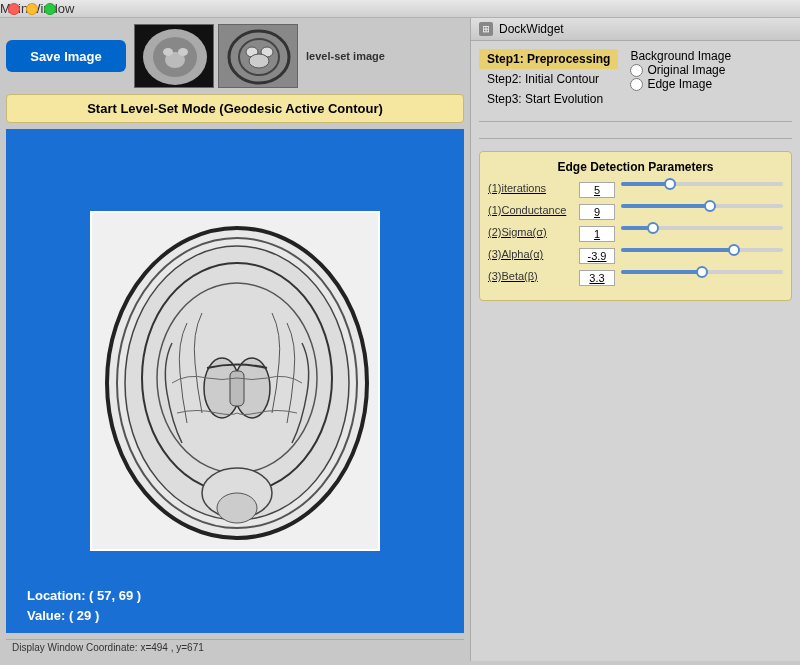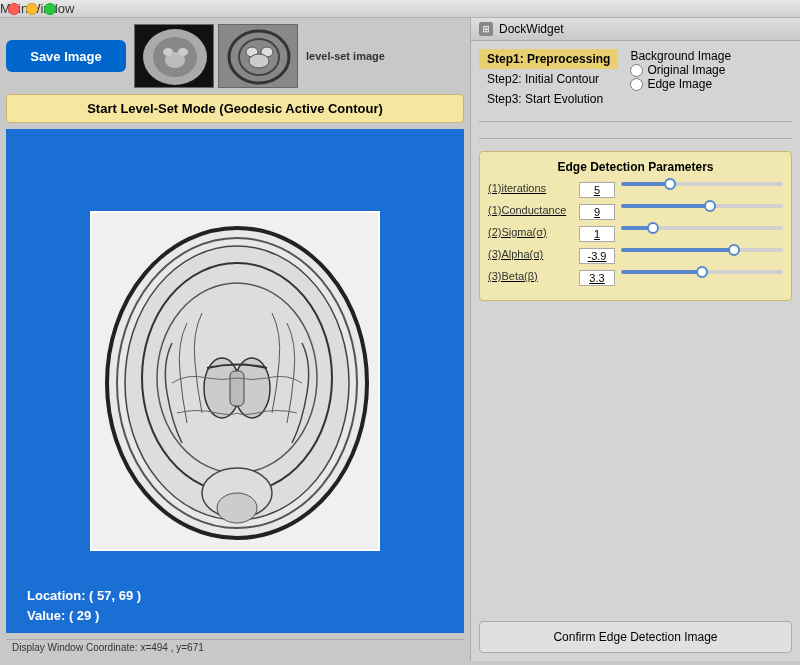--- a/index.html
+++ b/index.html
@@ -525,16 +525,15 @@
             <div class="param-slider-fill" style="width:50%"></div>
             <div class="param-slider-thumb" style="left:50%"></div>
           </div>
         </div>
       </div>
 
       <div style="flex:1"></div>
 
     </div>
 
-    <button class="btn-confirm">Confirm Edge Detection Image</button>
   </div>
 
 </div>
 
 </body></html>

